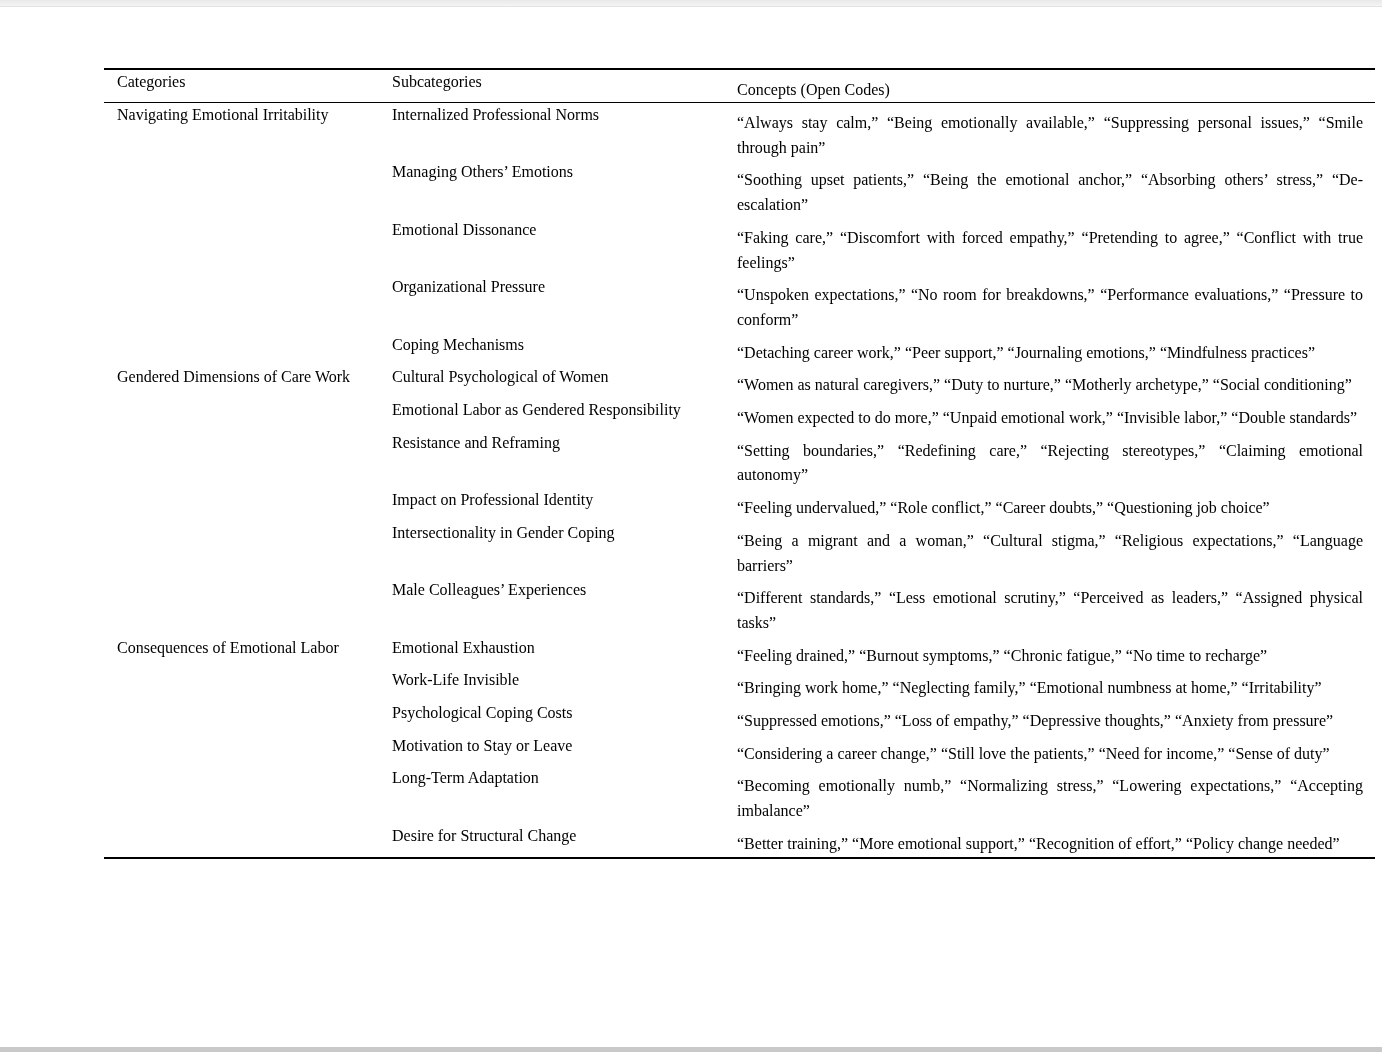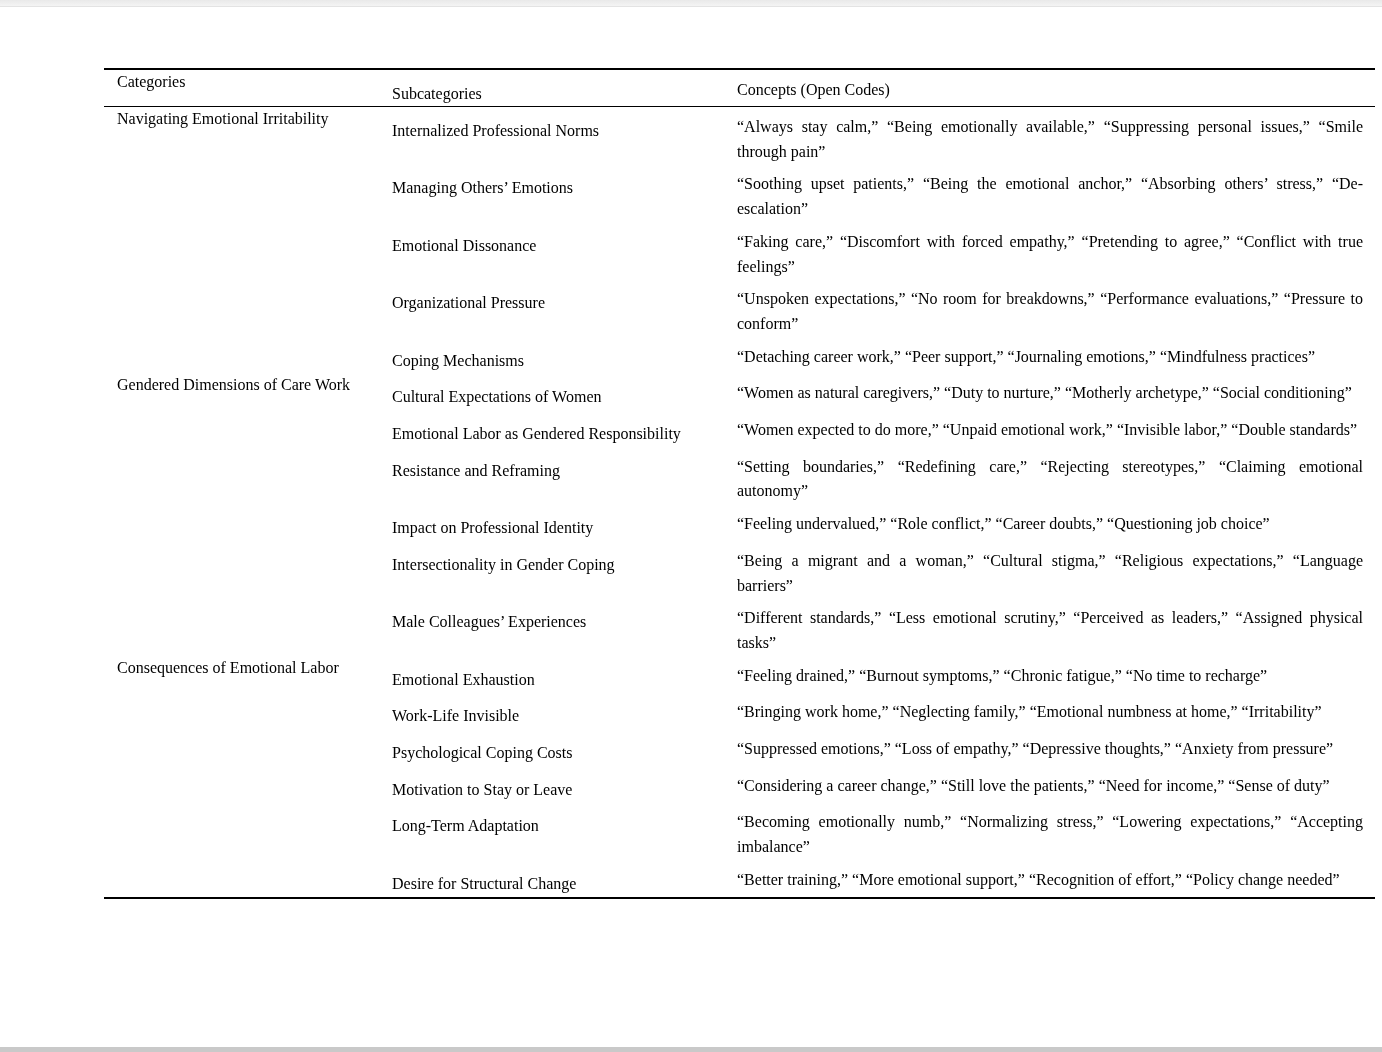--- a/index.html
+++ b/index.html
@@ -57,21 +57,21 @@
   table.apa-table td, table.apa-table th {
     margin: 12px;
   }
   table.apa-table td {
     vertical-align: top;
     line-height: 24.7px;
     text-align: justify;
     text-justify: inter-word;
   }
   .col-cat { width: 250px; padding: 0 12px 0 13px; }
-  .col-sub { width: 300px; padding: 12px 32px 0 13px; }
+  .col-sub { width: 300px; padding: 0 32px 0 13px; }
   .col-con { width: 626px; padding: 8px 12px 0 13px; }
 </style>
 </head>
 <body>
 
 <div class="page">
   <div class="edge-top"></div>
 
   <div class="content">
 
@@ -100,21 +100,21 @@
           <tr>
             <td class="col-sub">Organizational Pressure</td>
             <td class="col-con">“Unspoken expectations,” “No room for breakdowns,” “Performance evaluations,” “Pressure to conform”</td>
           </tr>
           <tr>
             <td class="col-sub">Coping Mechanisms</td>
             <td class="col-con">“Detaching career work,” “Peer support,” “Journaling emotions,” “Mindfulness practices”</td>
           </tr>
           <tr>
             <td class="col-cat" rowspan="6">Gendered Dimensions of Care Work</td>
-            <td class="col-sub">Cultural Expectations of Women</td>
+            <td class="col-sub">Cultural Psychological of Women</td>
             <td class="col-con">“Women as natural caregivers,” “Duty to nurture,” “Motherly archetype,” “Social conditioning”</td>
           </tr>
           <tr>
             <td class="col-sub">Emotional Labor as Gendered Responsibility</td>
             <td class="col-con">“Women expected to do more,” “Unpaid emotional work,” “Invisible labor,” “Double standards”</td>
           </tr>
           <tr>
             <td class="col-sub">Resistance and Reframing</td>
             <td class="col-con">“Setting boundaries,” “Redefining care,” “Rejecting stereotypes,” “Claiming emotional autonomy”</td>
           </tr>

